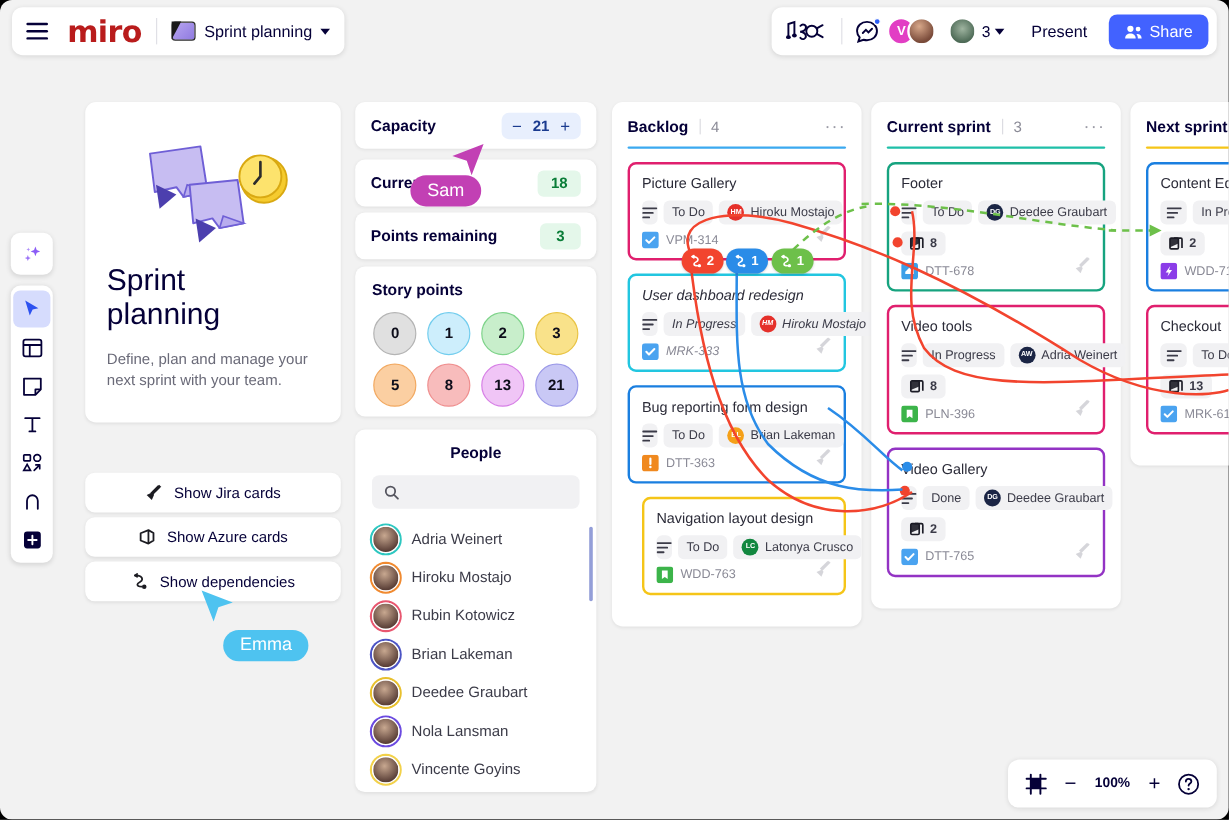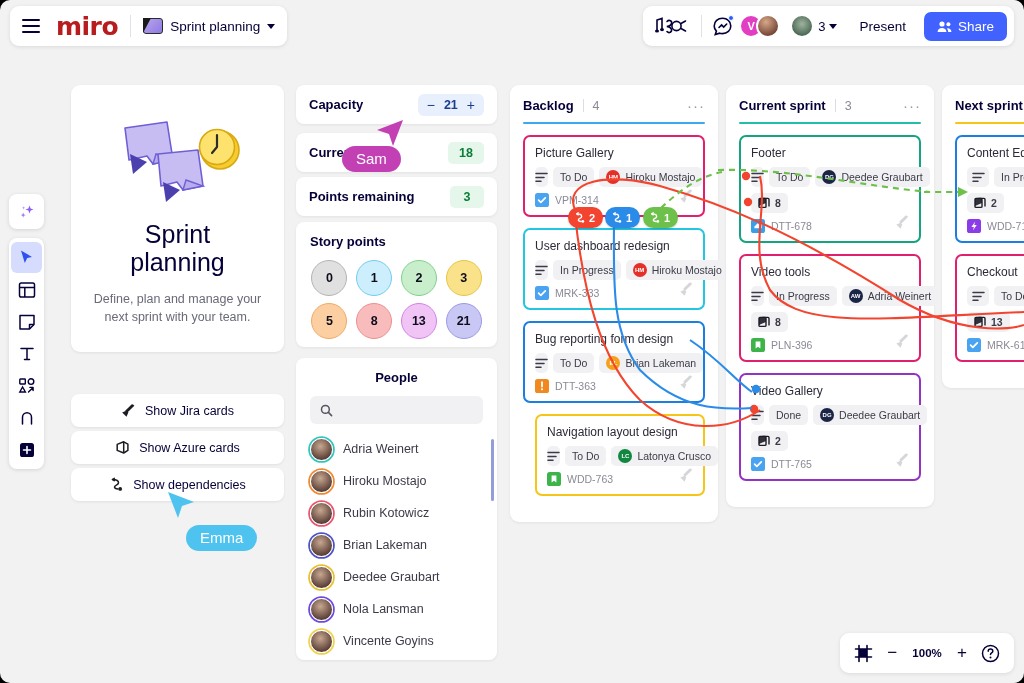--- a/index.html
+++ b/index.html
@@ -91,21 +91,20 @@
     width:31px;height:31px;border-radius:6px;
     display:flex;align-items:center;justify-content:center;cursor:pointer;
   }
   .tool.active { background:#d6dcfd; }
 
   
   .intro-card {
     position:absolute; left:71px; top:85px; width:213px;
     background:#fff; border-radius:9px; padding: 22px 18px 26px;
     box-shadow:0 1px 3px rgba(0,0,0,.08);
-    text-align:center;
   }
   .intro-illu { height:105px; display:flex;align-items:center;justify-content:center; }
   .intro-title { font-size:25px; line-height:1.12; color:#050038; font-weight:400; margin-top:8px; }
   .intro-sub { font-size:12.5px; color:#6a6a78; line-height:1.45; margin-top:14px; }
 
   .act-btn {
     position:absolute; left:71px; width:213px; height:33px;
     background:#fff; border-radius:8px;
     display:flex;align-items:center;justify-content:center;gap:9px;
     font-size:12.5px; color:#050038; cursor:pointer;
@@ -509,21 +508,21 @@
           <span class="key-text">VPM-314</span>
         </div>
         <span class="jira-mark"><svg width="15" height="15" viewBox="0 0 15 15">
             <g fill="#8a8a96">
               <path d="M10.6 1.4l2 2-6.4 6.4-2-2z"></path>
               <path d="M11.4 1.2l1.9 1.9-3 .4z"></path>
               <path d="M1.4 13.2l4.3-1.8 1.6 1.6-1.8 4.3z" transform="translate(0,-2.6)"></path>
             </g>
           </svg></span>
       </div>
-      <div class="card" style="border-color: rgb(34, 198, 224);">
+      <div class="card" style="border-color: rgb(34, 198, 224); font-style: italic;">
         <div class="card-title">User dashboard redesign</div>
         <div class="card-meta">
           <span class="meta-icon">
             <svg width="13" height="11" viewBox="0 0 13 11">
               <g stroke="#3b3b48" stroke-width="1.5" stroke-linecap="round">
                 <path d="M1 1.6h11M1 5.4h8M1 9.2h5"></path>
               </g>
             </svg>
           </span>
           <span class="meta-pill">In Progress</span>

